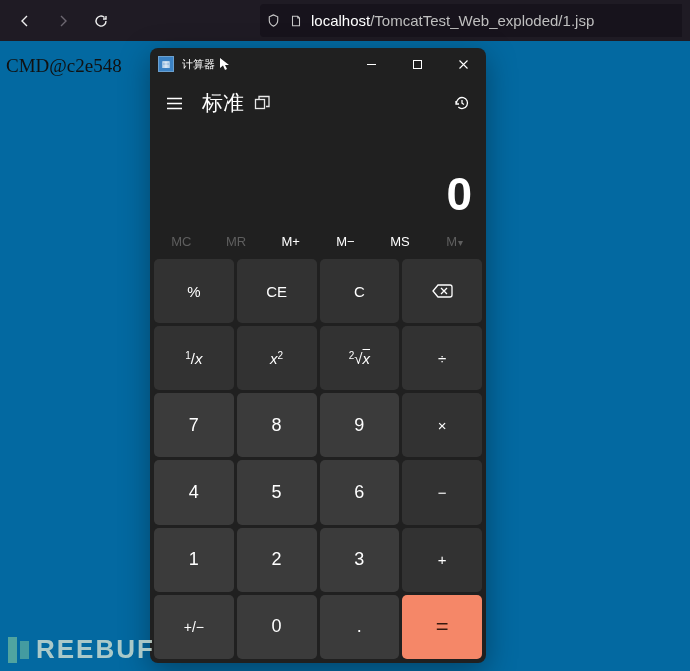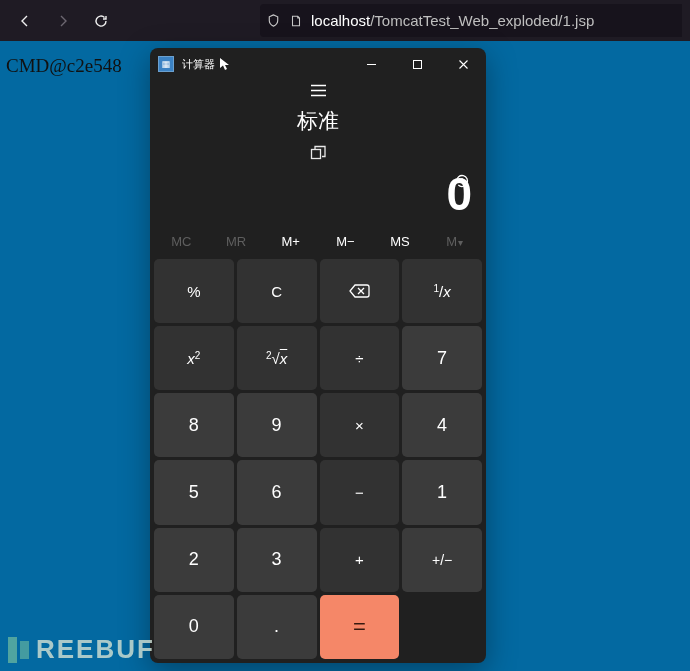--- a/index.html
+++ b/index.html
@@ -18,21 +18,21 @@
 
     
     .calc { position:absolute; top:7px; left:150px; width:336px; height:615px; background:#202020; border-radius:8px; display:flex; flex-direction:column; overflow:hidden; box-shadow:0 8px 30px rgba(0,0,0,.35); }
     .titlebar { display:flex; align-items:center; height:32px; padding-left:8px; color:#fff; }
     .app-icon { width:16px; height:16px; background:#3b82c4; margin-right:8px; display:flex; align-items:center; justify-content:center; font-size:9px; border:1px solid #6ba0cf; }
     .title-text { font-size:11px; }
     .cursor { margin-left:4px; font-size:12px; color:#ccc; }
     .win-btns { margin-left:auto; display:flex; }
     .win-btn { width:46px; height:32px; display:flex; align-items:center; justify-content:center; color:#fff; font-size:11px; }
 
-    .mode-bar { display:flex; align-items:center; padding:4px 6px 0 6px; height:42px; gap:10px; color:#fff;flex-direction:column; }
+    .mode-bar { display:flex; align-items:center; padding:4px 6px 0 6px; height:42px; gap:10px; color:#fff; }
     .hamburger { width:36px; height:36px; display:flex; align-items:center; justify-content:center; font-size:16px; }
     .mode-label { font-size:21px; font-weight:500; }
     .mode-btn { font-size:15px; opacity:.9; }
     .history-btn { margin-left:auto; width:36px; height:36px; display:flex; align-items:center; justify-content:center; font-size:17px; }
 
     .display { flex:0 0 105px; display:flex; align-items:flex-end; justify-content:flex-end; padding:0 14px 6px 14px; color:#fff; font-size:46px; font-weight:600; }
 
     .mem-row { display:flex; padding:2px 4px; height:28px; align-items:center; }
     .mem { flex:1; text-align:center; font-size:13px; color:#5e5e5e; }
     .mem.on { color:#fff; }
@@ -146,20 +146,21 @@
       <div class="mem">MC</div>
       <div class="mem">MR</div>
       <div class="mem on">M+</div>
       <div class="mem on">M−</div>
       <div class="mem on">MS</div>
       <div class="mem"><span>M</span><span class="chev">▾</span></div>
     </div>
 
     <div class="keypad">
       <div class="key func">%</div>
+      <div class="key func">CE</div>
       <div class="key func">C</div>
       <div class="key func">
         <svg width="22" height="16" viewBox="0 0 22 16" fill="none" stroke="#fff" stroke-width="1.3">
             <path d="M7 2h12a2 2 0 0 1 2 2v8a2 2 0 0 1-2 2H7L2 8z"></path>
             <path d="M10 5l6 6M16 5l-6 6"></path>
           </svg>
       </div>
 
       <div class="key func">
           <span><span class="sup">1</span>/<span class="ital">x</span></span>

